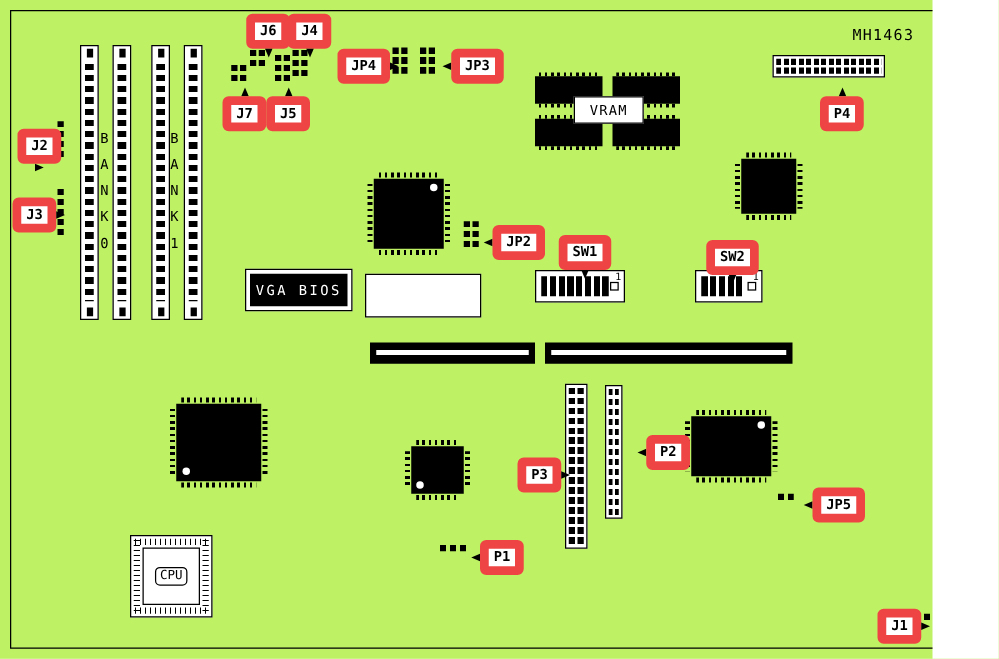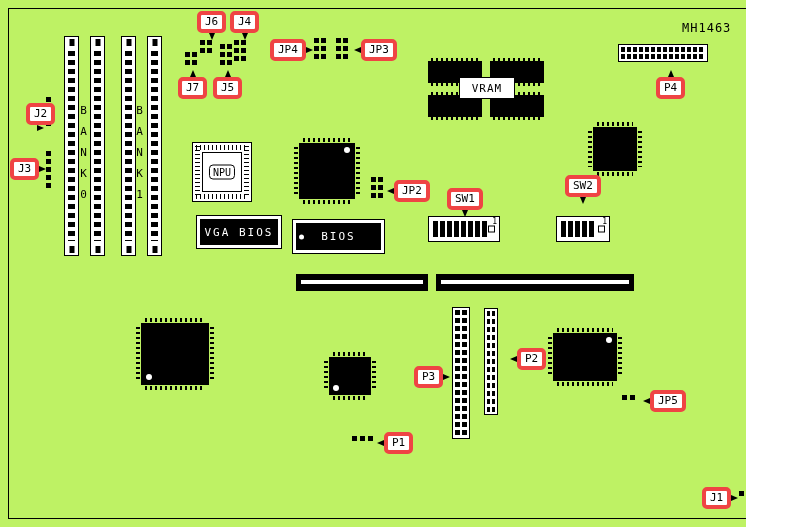--- a/index.html
+++ b/index.html
@@ -4,21 +4,21 @@
 <style>
   html,body{margin:0;padding:0;}
   body{background:#fff;font-family:"DejaVu Sans Mono","Liberation Mono",monospace;color:#000;}
   .board{position:relative;width:746px;height:527px;background:#bef264;overflow:hidden;}
   .frame{position:absolute;left:8px;top:8px;width:781px;height:509px;border:1px solid #000;}
   .title{position:absolute;font-size:12px;letter-spacing:1px;}
 
   
   .callout{position:absolute;display:flex;align-items:center;z-index:6;}
   .callout.vert{flex-direction:column;}
-  .lbl{display:block;border:4px solid #ef4444;border-radius:5px;background:#fff;padding:0 4px;font-size:11px;line-height:14px;white-space:nowrap;}
+  .lbl{display:block;border:7px solid #ef4444;border-radius:5px;background:#fff;padding:0 4px;font-size:11px;line-height:14px;white-space:nowrap;font-weight:bold;}
   .tri{width:0;height:0;flex:none;}
   .tri.r{border-left:7px solid #000;border-top:3px solid transparent;border-bottom:3px solid transparent;}
   .tri.l{border-right:7px solid #000;border-top:3px solid transparent;border-bottom:3px solid transparent;}
   .tri.d{border-top:7px solid #000;border-left:3px solid transparent;border-right:3px solid transparent;}
   .tri.u{border-bottom:7px solid #000;border-left:3px solid transparent;border-right:3px solid transparent;}
 
   
   .simm{position:absolute;width:13px;height:218px;border:1px solid #000;background:#fff;}
   .simm .contacts{position:absolute;left:3px;right:3px;top:14px;bottom:14px;background:repeating-linear-gradient(180deg,#000 0 5px,transparent 5px 9px);}
   .simm .ct,.simm .cb{position:absolute;left:50%;transform:translateX(-50%);width:5px;height:7px;background:#000;}
@@ -114,21 +114,21 @@
     <div class="cb"></div>
   </div>
   <div class="simm" style="left:147px;top:36px;">
     <div class="ct"></div>
     <div class="contacts"></div>
     <div class="cb"></div>
   </div>
   <div class="banklabel" style="left:77px;top:104px;">BANK0</div>
   <div class="banklabel" style="left:133px;top:104px;">BANK1</div>
 
-  <div class="callout" style="left:26px;top:103px;flex-direction:column;">
+  <div class="callout" style="left:14px;top:103px;flex-direction:column;">
     <span class="lbl">J2</span>
     <span class="tri r"></span>
   </div>
   <div class="pins-v" style="left:46px;top:97px;height:29px;"></div>
 
   <div class="callout" style="left:10px;top:158px;">
     <span class="lbl">J3</span>
     <span class="tri r"></span>
   </div>
   <div class="pins-v" style="left:46px;top:151px;height:37px;"></div>
@@ -215,141 +215,140 @@
   </div>
 
   <div class="qfp" style="left:588px;top:122px;width:54px;height:54px;">
     <div class="pt"></div>
       <div class="pb"></div>
     <div class="pl"></div>
       <div class="pr"></div>
     <div class="body"></div>
   </div>
 
-  <div class="pga" style="left:192px;top:142px;width:58px;height:58px;">
+
+  <div class="qfp" style="left:294px;top:138px;width:66px;height:66px;">
+    <div class="pt"></div>
+      <div class="pb"></div>
+    <div class="pl"></div>
+      <div class="pr"></div>
+    <div class="body">
+        <div class="dot" style="top:4px;right:5px;"></div>
+      </div>
+  </div>
+
+  <div class="pins-grid2" style="left:371px;top:177px;height:21px;">
+    <div class="gcol"></div>
+      <div class="gcol"></div>
+  </div>
+  <div class="callout" style="left:387px;top:180px;text-align:right;">
+    <span class="tri l"></span>
+    <span class="lbl">JP2</span>
+  </div>
+
+  <div class="socket" style="left:196px;top:215px;width:84px;height:32px;">
+    <div class="chip">VGA BIOS</div>
+  </div>
+  <div class="socket" style="left:292px;top:219px;width:91px;height:33px;">
+    <div class="chipnotch" style="left:6px;"></div>
+  </div>
+
+  <div class="callout vert" style="left:447px;top:188px;">
+    <span class="lbl">SW1</span>
+    <span class="tri d"></span>
+  </div>
+  <div class="dipsw" style="left:428px;top:216px;width:70px;height:24px;">
+    <div class="sws" style="width:54px;"></div>
+    <div class="endsq"></div>
+    <div class="mark">1</div>
+  </div>
+
+  <div class="callout vert" style="left:565px;top:192px;">
+    <span class="lbl">SW2</span>
+    <span class="tri d"></span>
+  </div>
+  <div class="dipsw" style="left:556px;top:216px;width:52px;height:24px;">
+    <div class="sws" style="width:33px;"></div>
+    <div class="endsq"></div>
+    <div class="mark">1</div>
+  </div>
+
+  <div class="isaslot" style="left:296px;top:274px;width:132px;">
+    <div class="key"></div>
+  </div>
+  <div class="isaslot" style="left:436px;top:274px;width:198px;">
+    <div class="key"></div>
+  </div>
+
+  <div class="qfp" style="left:136px;top:318px;width:78px;height:72px;">
+    <div class="pt"></div>
+      <div class="pb"></div>
+    <div class="pl"></div>
+      <div class="pr"></div>
+    <div class="body">
+        <div class="dot" style="bottom:5px;left:5px;"></div>
+      </div>
+  </div>
+  <div class="qfp" style="left:324px;top:352px;width:52px;height:48px;">
+    <div class="pt"></div>
+      <div class="pb"></div>
+    <div class="pl"></div>
+      <div class="pr"></div>
+    <div class="body">
+        <div class="dot" style="bottom:4px;left:4px;"></div>
+      </div>
+  </div>
+  <div class="qfp" style="left:548px;top:328px;width:74px;height:58px;">
+    <div class="pt"></div>
+      <div class="pb"></div>
+    <div class="pl"></div>
+      <div class="pr"></div>
+    <div class="body">
+        <div class="dot" style="top:4px;right:5px;"></div>
+      </div>
+  </div>
+
+  <div class="hdrcols" style="left:452px;top:307px;height:126px;">
+    <div class="col"></div>
+      <div class="col"></div>
+  </div>
+  <div class="callout" style="left:414px;top:366px;">
+    <span class="lbl">P3</span>
+    <span class="tri r"></span>
+  </div>
+
+  <div class="hdrcols thin" style="left:484px;top:308px;height:101px;">
+    <div class="col"></div>
+      <div class="col"></div>
+  </div>
+  <div class="callout" style="left:510px;top:348px;">
+    <span class="tri l"></span>
+    <span class="lbl">P2</span>
+  </div>
+
+  <div class="pins-h" style="left:622px;top:395px;width:13px;"></div>
+  <div class="callout" style="left:643px;top:390px;">
+    <span class="tri l"></span>
+    <span class="lbl">JP5</span>
+  </div>
+
+  <div class="pins-h" style="left:352px;top:436px;width:21px;"></div>
+  <div class="callout" style="left:377px;top:432px;">
+    <span class="tri l"></span>
+    <span class="lbl">P1</span>
+  </div>
+
+  <div class="pga" style="left:104px;top:428px;width:64px;height:64px;">
     <div class="ht"></div>
       <div class="hb"></div>
     <div class="hl"></div>
       <div class="hr"></div>
     <div class="inner"></div>
-    <div class="tag">NPU</div>
-  </div>
-
-  <div class="qfp" style="left:294px;top:138px;width:66px;height:66px;">
-    <div class="pt"></div>
-      <div class="pb"></div>
-    <div class="pl"></div>
-      <div class="pr"></div>
-    <div class="body">
-        <div class="dot" style="top:4px;right:5px;"></div>
-      </div>
-  </div>
-
-  <div class="pins-grid2" style="left:371px;top:177px;height:21px;">
-    <div class="gcol"></div>
-      <div class="gcol"></div>
-  </div>
-  <div class="callout" style="left:387px;top:180px;text-align:right;">
-    <span class="tri l"></span>
-    <span class="lbl">JP2</span>
-  </div>
-
-  <div class="socket" style="left:196px;top:215px;width:84px;height:32px;">
-    <div class="chip">VGA BIOS</div>
-  </div>
-  <div class="socket" style="left:292px;top:219px;width:91px;height:33px;">
-    <div class="chip">BIOS</div>
-    <div class="chipnotch" style="left:6px;"></div>
-  </div>
-
-  <div class="callout vert" style="left:447px;top:188px;">
-    <span class="lbl">SW1</span>
-    <span class="tri d"></span>
-  </div>
-  <div class="dipsw" style="left:428px;top:216px;width:70px;height:24px;">
-    <div class="sws" style="width:54px;"></div>
-    <div class="endsq"></div>
-    <div class="mark">1</div>
-  </div>
-
-  <div class="callout vert" style="left:565px;top:175px;">
-    <span class="lbl">SW2</span>
-    <span class="tri d"></span>
-  </div>
-  <div class="dipsw" style="left:556px;top:216px;width:52px;height:24px;">
-    <div class="sws" style="width:33px;"></div>
-    <div class="endsq"></div>
-    <div class="mark">1</div>
-  </div>
-
-  <div class="isaslot" style="left:296px;top:274px;width:132px;">
-    <div class="key"></div>
-  </div>
-  <div class="isaslot" style="left:436px;top:274px;width:198px;">
-    <div class="key"></div>
-  </div>
-
-  <div class="qfp" style="left:136px;top:318px;width:78px;height:72px;">
-    <div class="pt"></div>
-      <div class="pb"></div>
-    <div class="pl"></div>
-      <div class="pr"></div>
-    <div class="body">
-        <div class="dot" style="bottom:5px;left:5px;"></div>
-      </div>
-  </div>
-  <div class="qfp" style="left:324px;top:352px;width:52px;height:48px;">
-    <div class="pt"></div>
-      <div class="pb"></div>
-    <div class="pl"></div>
-      <div class="pr"></div>
-    <div class="body">
-        <div class="dot" style="bottom:4px;left:4px;"></div>
-      </div>
-  </div>
-  <div class="qfp" style="left:548px;top:328px;width:74px;height:58px;">
-    <div class="pt"></div>
-      <div class="pb"></div>
-    <div class="pl"></div>
-      <div class="pr"></div>
-    <div class="body">
-        <div class="dot" style="top:4px;right:5px;"></div>
-      </div>
-  </div>
-
-  <div class="hdrcols" style="left:452px;top:307px;height:126px;">
-    <div class="col"></div>
-      <div class="col"></div>
-  </div>
-  <div class="callout" style="left:414px;top:366px;">
-    <span class="lbl">P3</span>
-    <span class="tri r"></span>
-  </div>
-
-  <div class="hdrcols thin" style="left:484px;top:308px;height:101px;">
-    <div class="col"></div>
-      <div class="col"></div>
-  </div>
-  <div class="callout" style="left:510px;top:348px;">
-    <span class="tri l"></span>
-    <span class="lbl">P2</span>
-  </div>
-
-  <div class="pins-h" style="left:622px;top:395px;width:13px;"></div>
-  <div class="callout" style="left:643px;top:390px;">
-    <span class="tri l"></span>
-    <span class="lbl">JP5</span>
-  </div>
-
-  <div class="pins-h" style="left:352px;top:436px;width:21px;"></div>
-  <div class="callout" style="left:377px;top:432px;">
-    <span class="tri l"></span>
-    <span class="lbl">P1</span>
-  </div>
-
+    <div class="tag">CPU</div>
+  </div>
 
 
   <div class="callout" style="left:702px;top:487px;">
     <span class="lbl">J1</span>
     <span class="tri r"></span>
   </div>
   <div class="pins-h" style="left:739px;top:491px;width:29px;"></div>
 
   <div class="extport" style="left:753px;top:441px;">
     <div class="port"></div>

